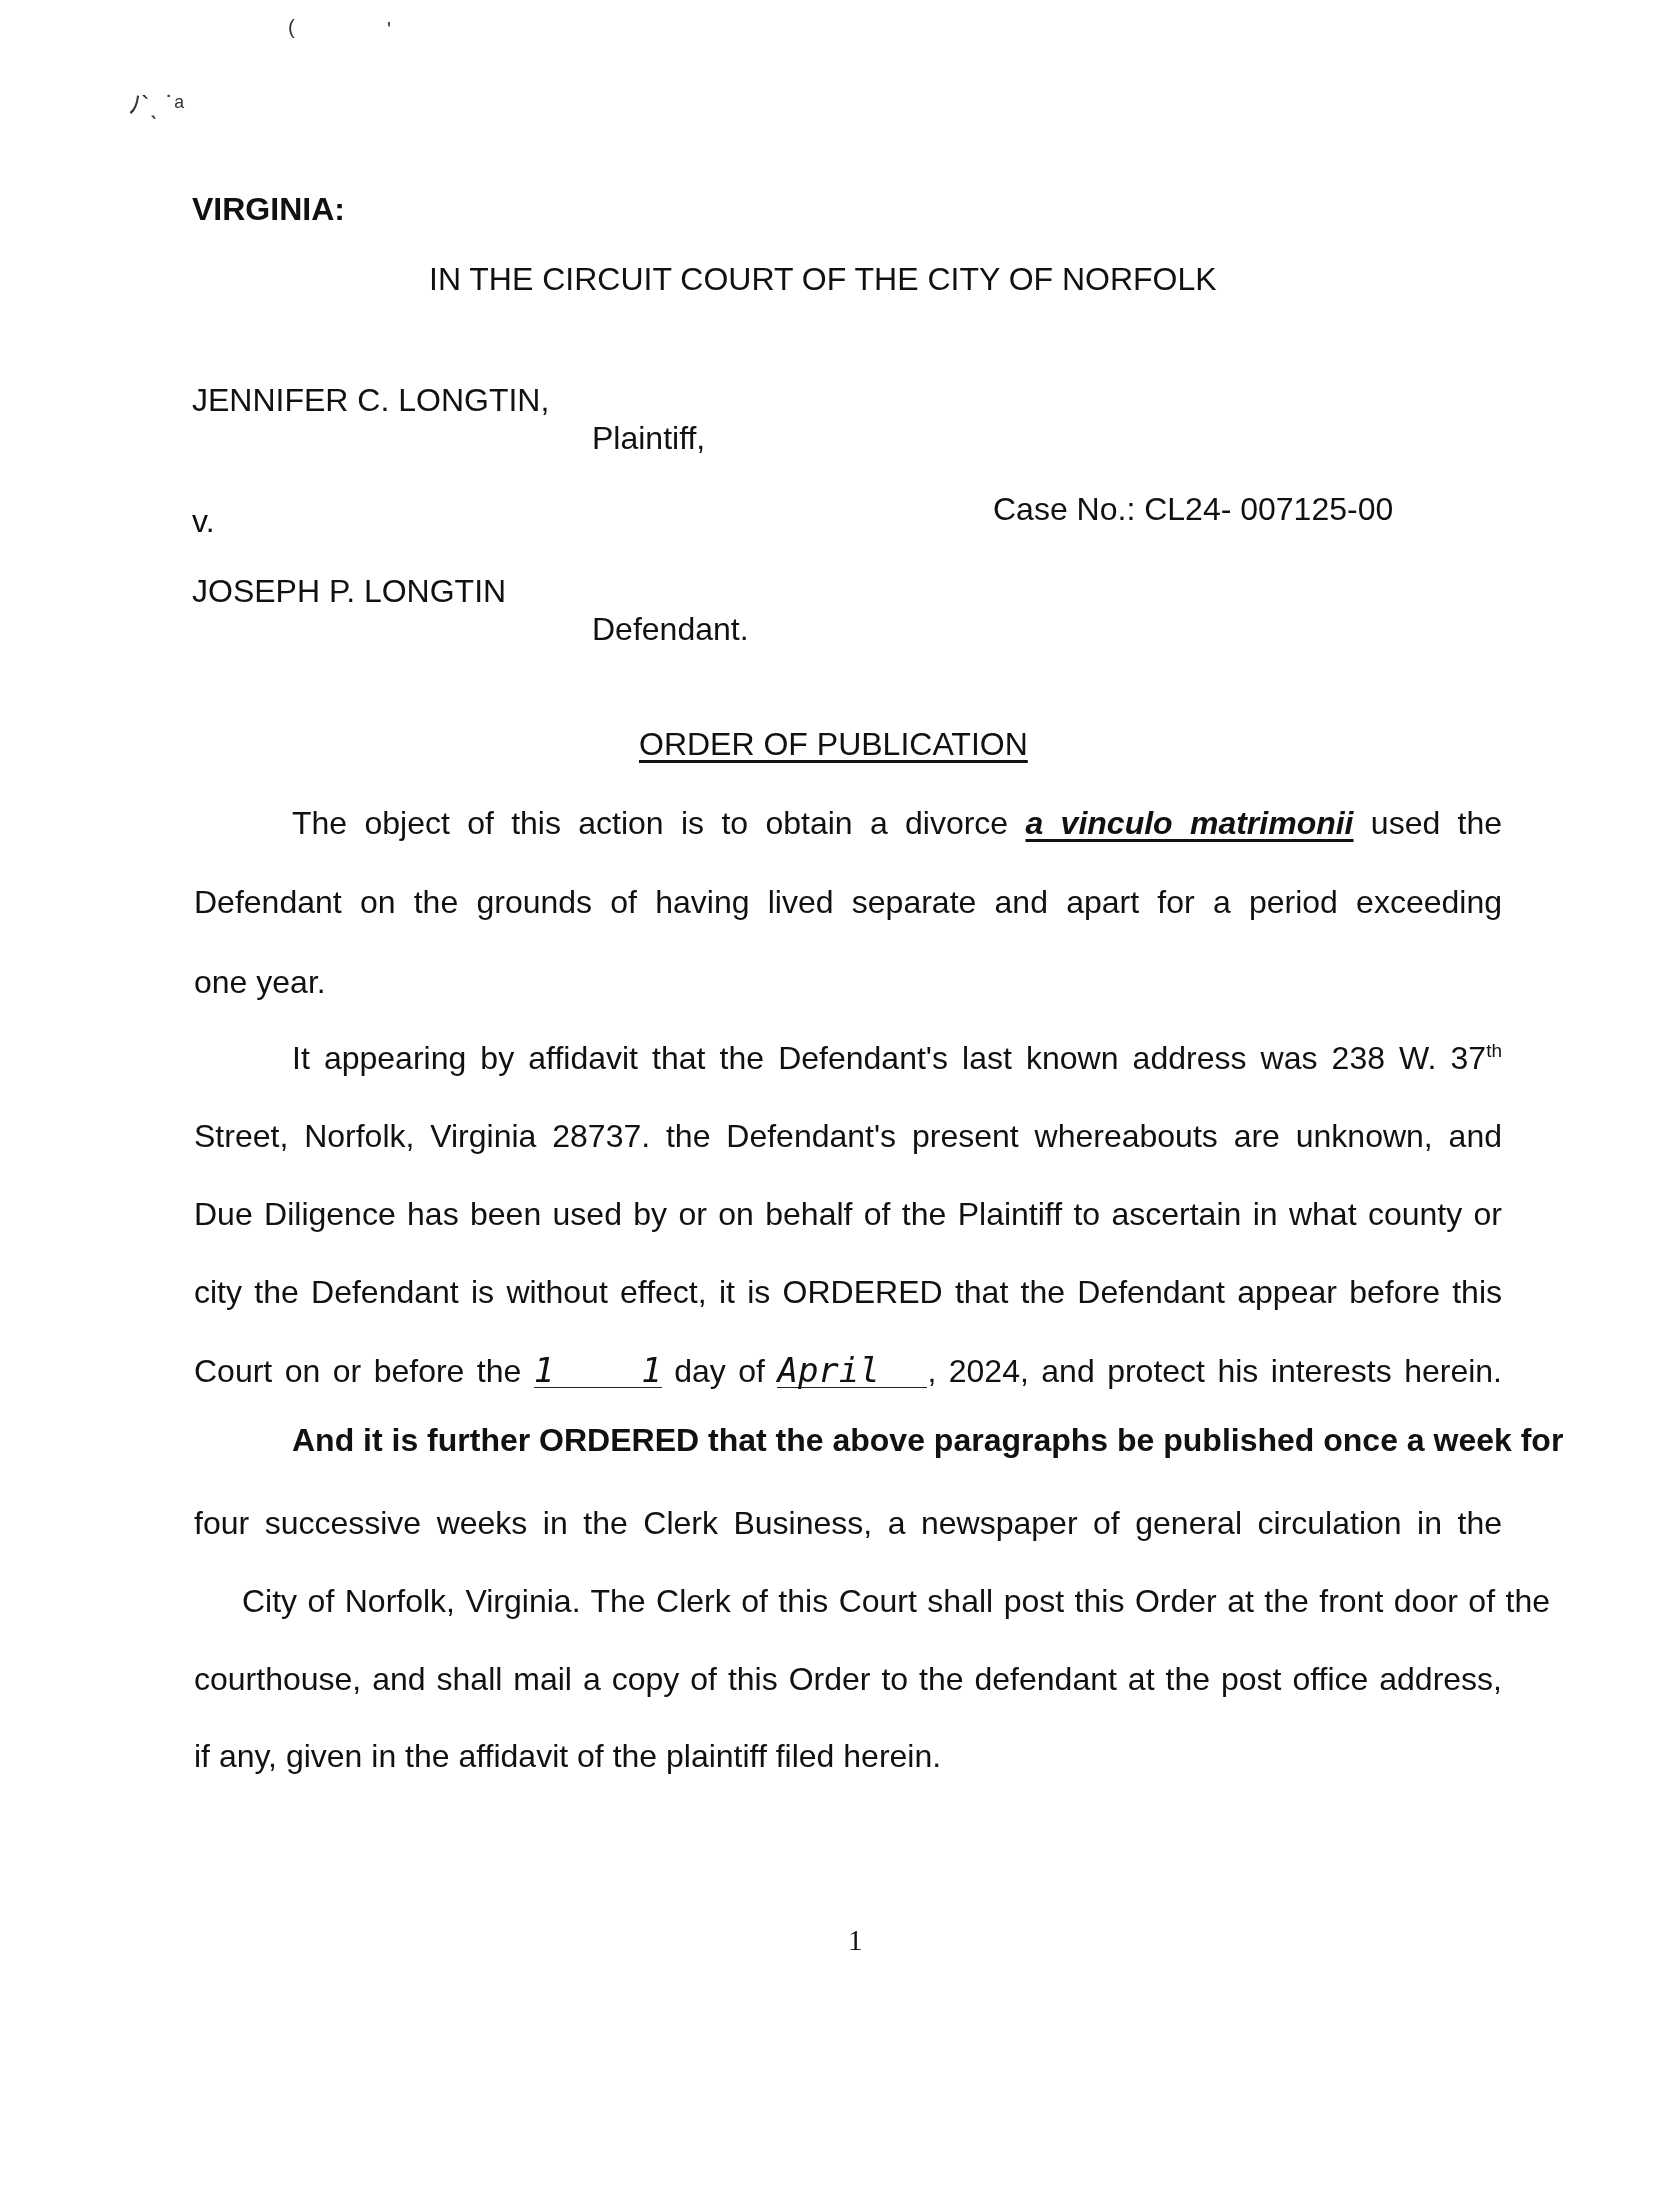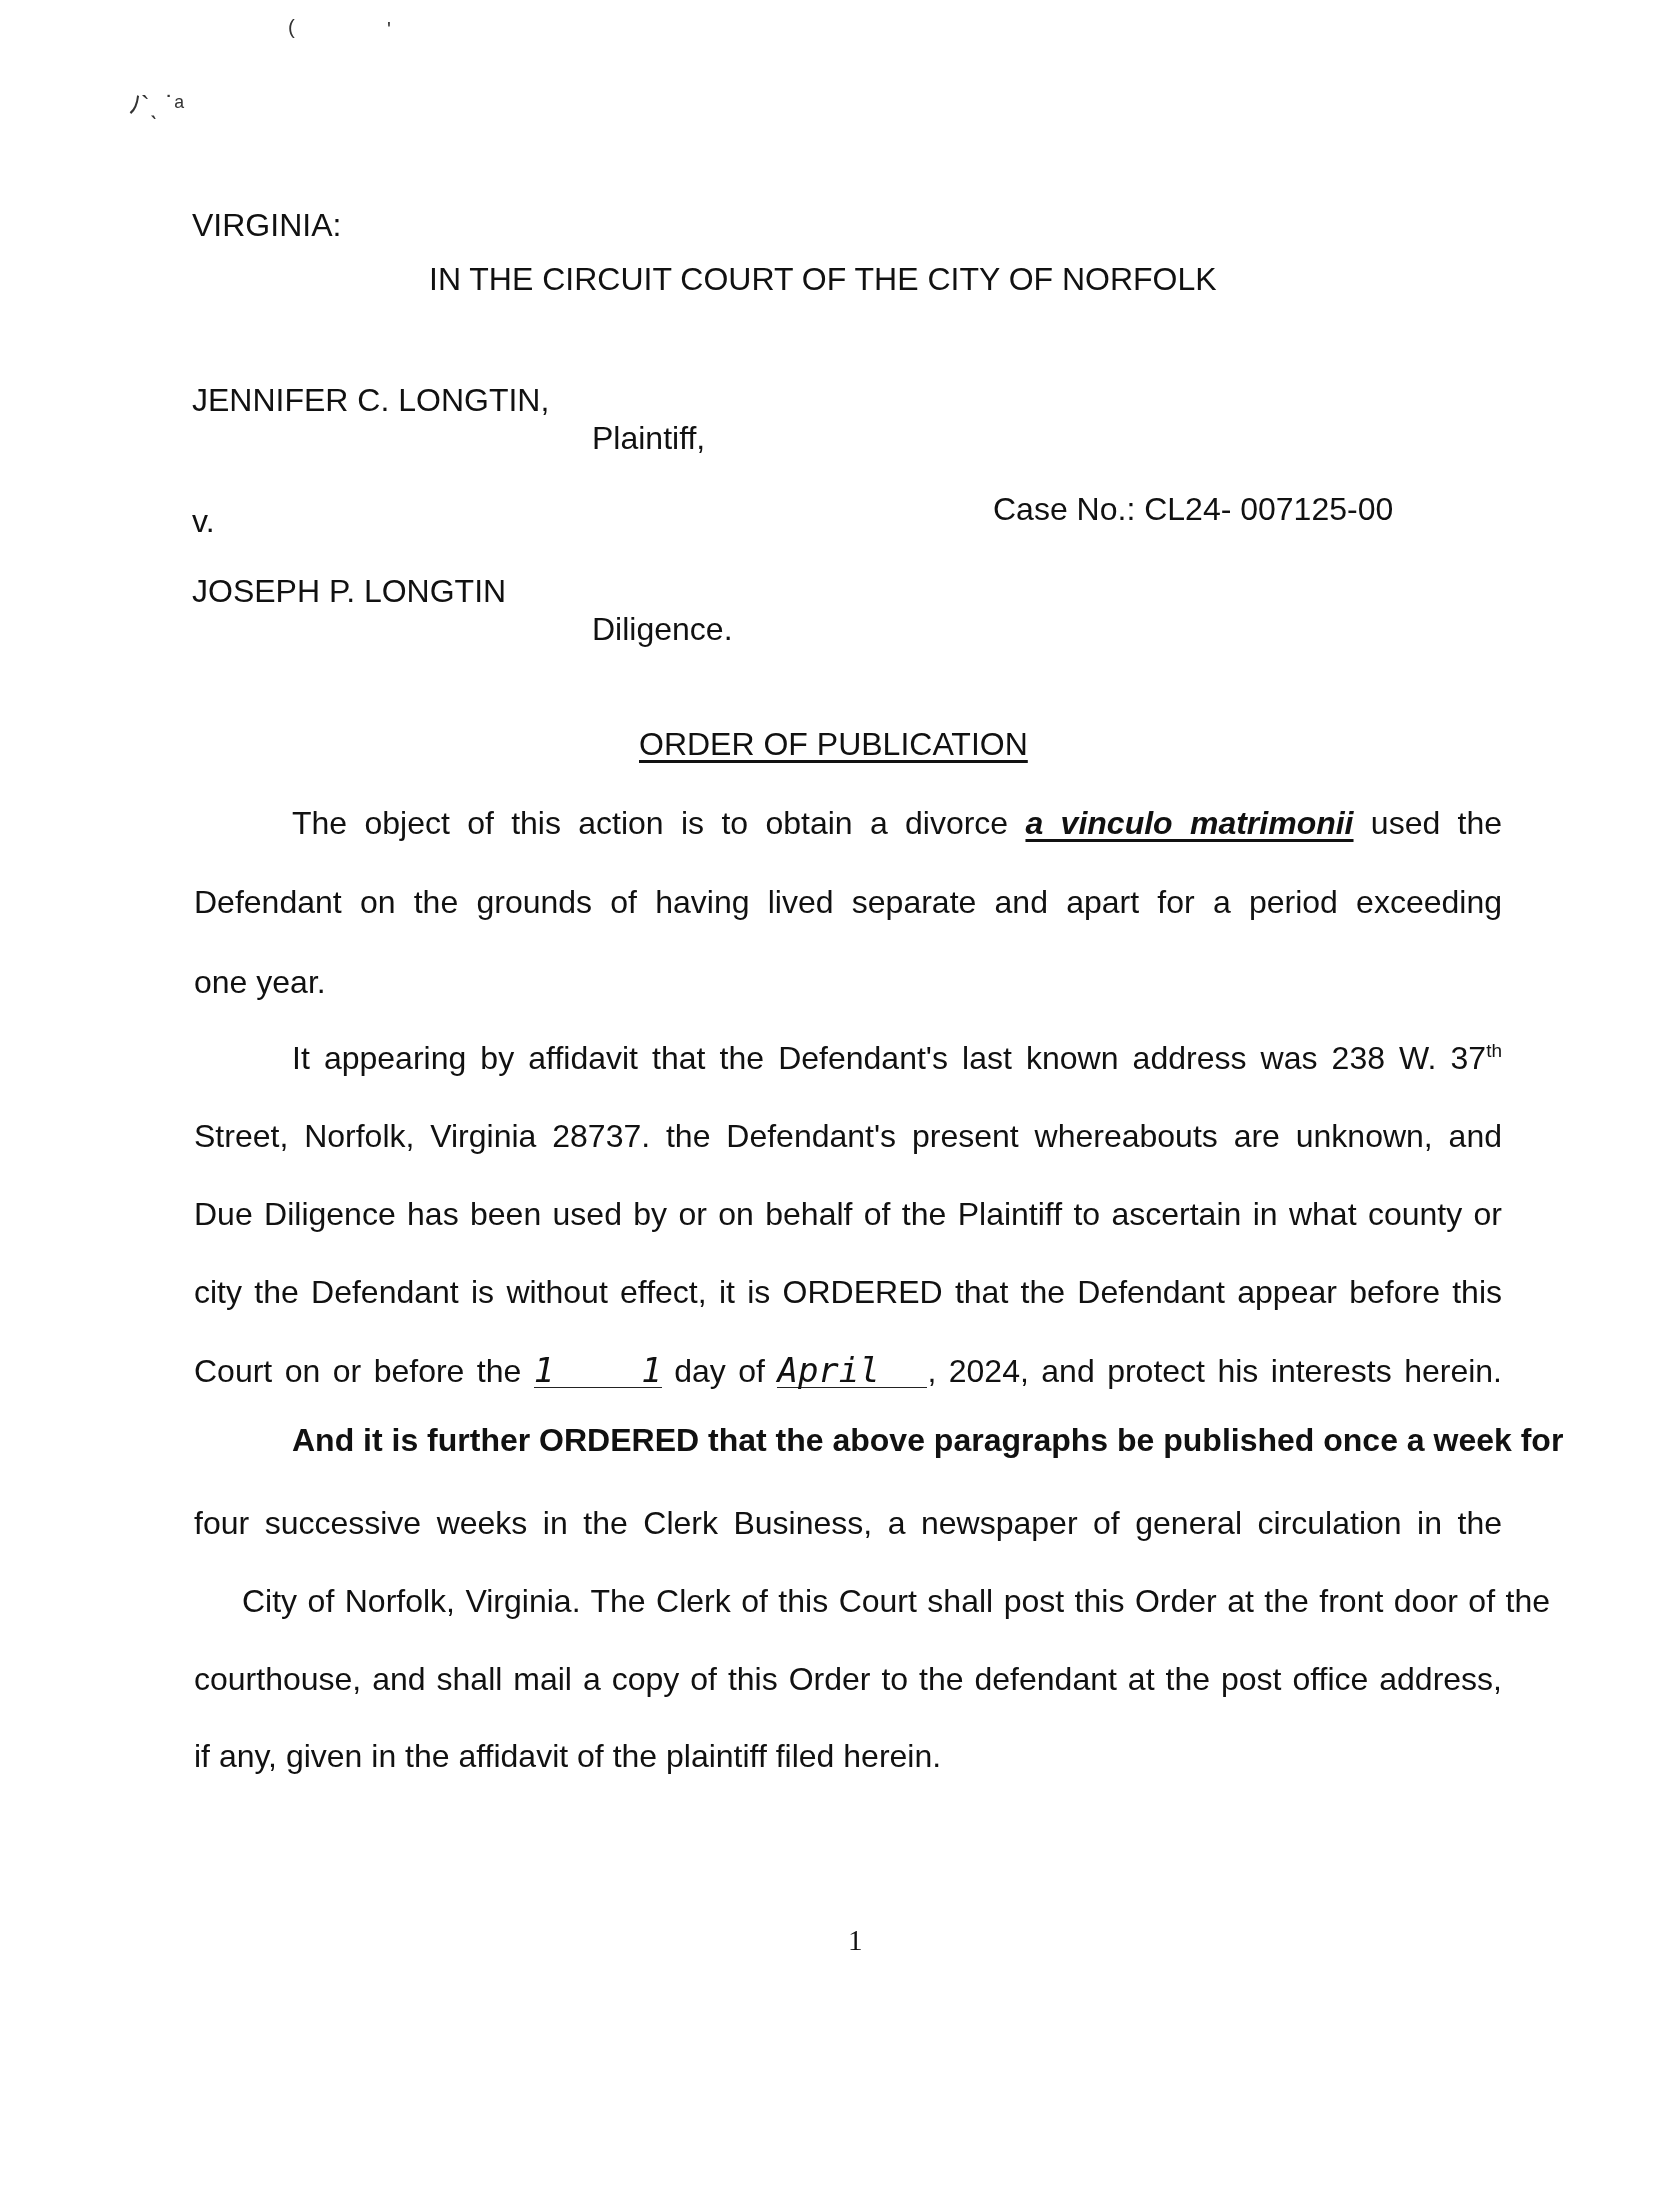--- a/index.html
+++ b/index.html
@@ -18,29 +18,29 @@
   .page-num { position:absolute; left:848px; top:1924px; font-family:"Liberation Serif", serif; font-size:29px; }
   sup { font-size:19px; }
 </style>
 </head>
 <body>
 
 <div class="speck" style="left:288px;top:15.4px;">(</div>
 <div class="speck" style="left:387px;top:17px;">'</div>
 <div class="speck" style="left:128px;top:90px;font-size:26px;">ﾉ`ˎ ˙ᵃ</div>
 
-<div class="abs" style="left:192px;top:209px;">VIRGINIA:</div>
+<div class="abs" style="left:192px;top:193px;font-weight:bold;">VIRGINIA:</div>
 <div class="abs" style="left:429px;top:263px;">IN THE CIRCUIT COURT OF THE CITY OF NORFOLK</div>
 
 <div class="abs" style="left:192px;top:384px;">JENNIFER C. LONGTIN,</div>
 <div class="abs" style="left:592px;top:422px;">Plaintiff,</div>
 <div class="abs" style="left:192px;top:505px;">v.</div>
 <div class="abs" style="left:993px;top:493px;">Case No.: CL24- 007125-00</div>
 <div class="abs" style="left:192px;top:575px;">JOSEPH P. LONGTIN</div>
-<div class="abs" style="left:592px;top:613px;">Diligence.</div>
+<div class="abs" style="left:592px;top:613px;">Defendant.</div>
 
 <div class="abs title" style="left:639px;top:728px;">ORDER OF PUBLICATION</div>
 
 <div class="body-line indent" style="top:807px;">
   <span>The object of this action is to obtain a divorce </span><span class="bi">a vinculo matrimonii</span><span> used the</span>
 </div>
 <div class="body-line" style="top:886px;">Defendant on the grounds of having lived separate and apart for a period exceeding</div>
 <div class="body-line last" style="top:966px;">one year.</div>
 
 <div class="body-line indent" style="top:1041px;">

